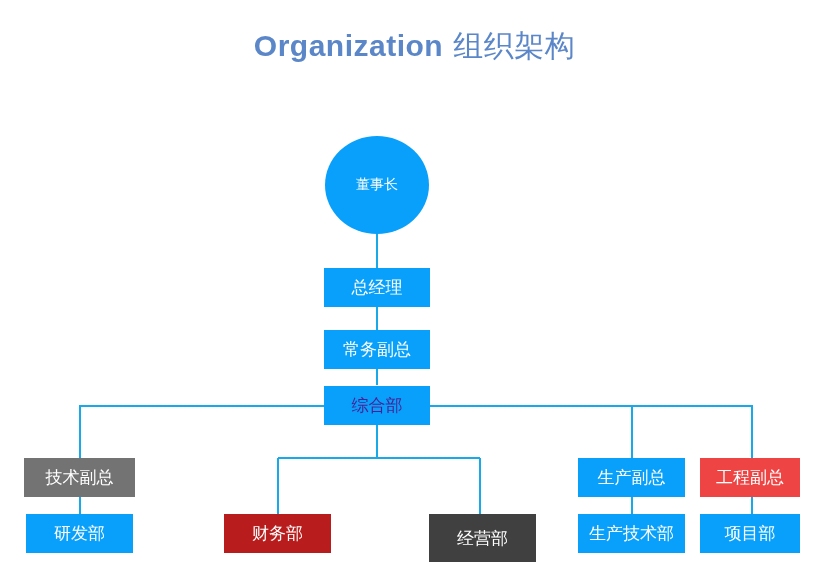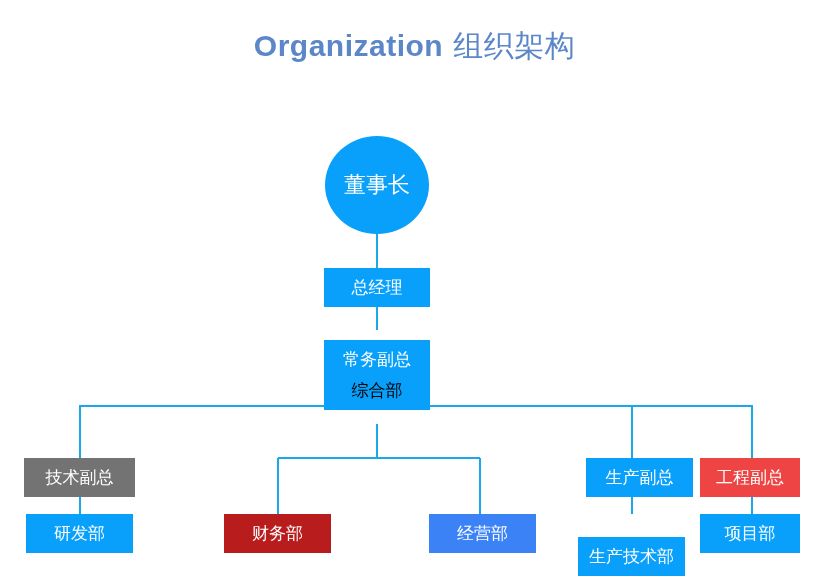--- a/index.html
+++ b/index.html
@@ -48,21 +48,22 @@
     display: flex;
     align-items: center;
     justify-content: center;
     font-size: 17px;
     line-height: 1;
     white-space: nowrap;
     z-index: 2;
   }
   .node.root {
     border-radius: 50%;
-    font-size: 22px;
+    font-size: 14px;
+    font-family: Liberation Mono, monospace;
   }
   .node-label {
     display: block;
   }
 </style>
 </head>
 <body>
 
 <div id="chart-canvas">
 
@@ -85,43 +86,43 @@
       <polyline points="632,497 632,514" fill="none" stroke="#19a9e8" stroke-width="2"></polyline>
       <polyline points="752,497 752,514" fill="none" stroke="#19a9e8" stroke-width="2"></polyline>
     </svg>
 
 <div class="node root" style="left: 325px; top: 136px; width: 104px; height: 98px; background: rgb(9, 160, 251); color: rgb(255, 255, 255);">
       <span class="node-label">董事长</span>
     </div>
     <div class="node" style="left: 324px; top: 268px; width: 106px; height: 39px; background: rgb(9, 160, 251); color: rgb(255, 255, 255); text-align: center;">
       <span class="node-label">总经理</span>
     </div>
-    <div class="node" style="left: 324px; top: 330px; width: 106px; height: 39px; background: rgb(9, 160, 251); color: rgb(255, 255, 255); margin-top: 10px;">
+    <div class="node" style="left: 324px; top: 330px; width: 106px; height: 39px; background: rgb(9, 160, 251); color: rgb(255, 255, 255);">
       <span class="node-label">常务副总</span>
     </div>
-    <div class="node" style="left: 324px; top: 371px; width: 106px; height: 39px; background: rgb(9, 160, 251); color: #000000;">
+    <div class="node" style="left: 324px; top: 386px; width: 106px; height: 39px; background: rgb(9, 160, 251); color: #4c1d95;">
       <span class="node-label">综合部</span>
     </div>
     <div class="node" style="left: 24px; top: 458px; width: 111px; height: 39px; background: #737373; color: rgb(255, 255, 255);">
       <span class="node-label">技术副总</span>
     </div>
-    <div class="node" style="left: 578px; top: 458px; width: 107px; height: 39px; background: rgb(9, 160, 251); color: rgb(255, 255, 255); margin-left: 8px;">
+    <div class="node" style="left: 578px; top: 458px; width: 107px; height: 39px; background: rgb(9, 160, 251); color: rgb(255, 255, 255);">
       <span class="node-label">生产副总</span>
     </div>
     <div class="node" style="left: 700px; top: 458px; width: 100px; height: 39px; background: #ef4444; color: rgb(255, 255, 255);">
       <span class="node-label">工程副总</span>
     </div>
     <div class="node" style="left: 26px; top: 514px; width: 107px; height: 39px; background: rgb(9, 160, 251); color: rgb(255, 255, 255);">
       <span class="node-label">研发部</span>
     </div>
     <div class="node" style="left: 224px; top: 514px; width: 107px; height: 39px; background: #b91c1c; color: rgb(255, 255, 255);">
       <span class="node-label">财务部</span>
     </div>
-    <div class="node" style="left: 429px; top: 514px; width: 107px; height: 39px; background: #3b82f6; color: rgb(255, 255, 255);">
+    <div class="node" style="left: 429px; top: 514px; width: 107px; height: 48px; background: #404040; color: rgb(255, 255, 255);">
       <span class="node-label">经营部</span>
     </div>
-    <div class="node" style="left: 578px; top: 514px; width: 107px; height: 39px; background: rgb(9, 160, 251); color: rgb(255, 255, 255); margin-top: 23px;">
+    <div class="node" style="left: 578px; top: 514px; width: 107px; height: 39px; background: rgb(9, 160, 251); color: rgb(255, 255, 255);">
       <span class="node-label">生产技术部</span>
     </div>
     <div class="node" style="left: 700px; top: 514px; width: 100px; height: 39px; background: rgb(9, 160, 251); color: rgb(255, 255, 255);">
       <span class="node-label">项目部</span>
     </div>
   </div>
 
 </body></html>

